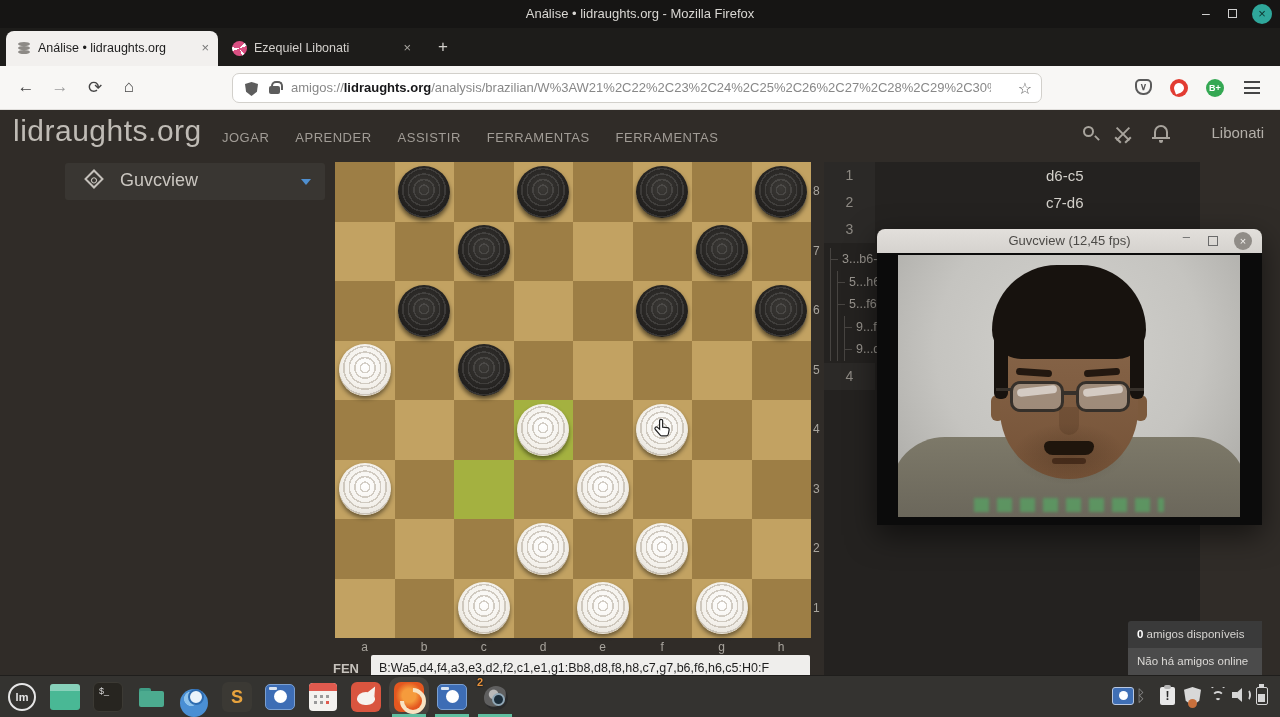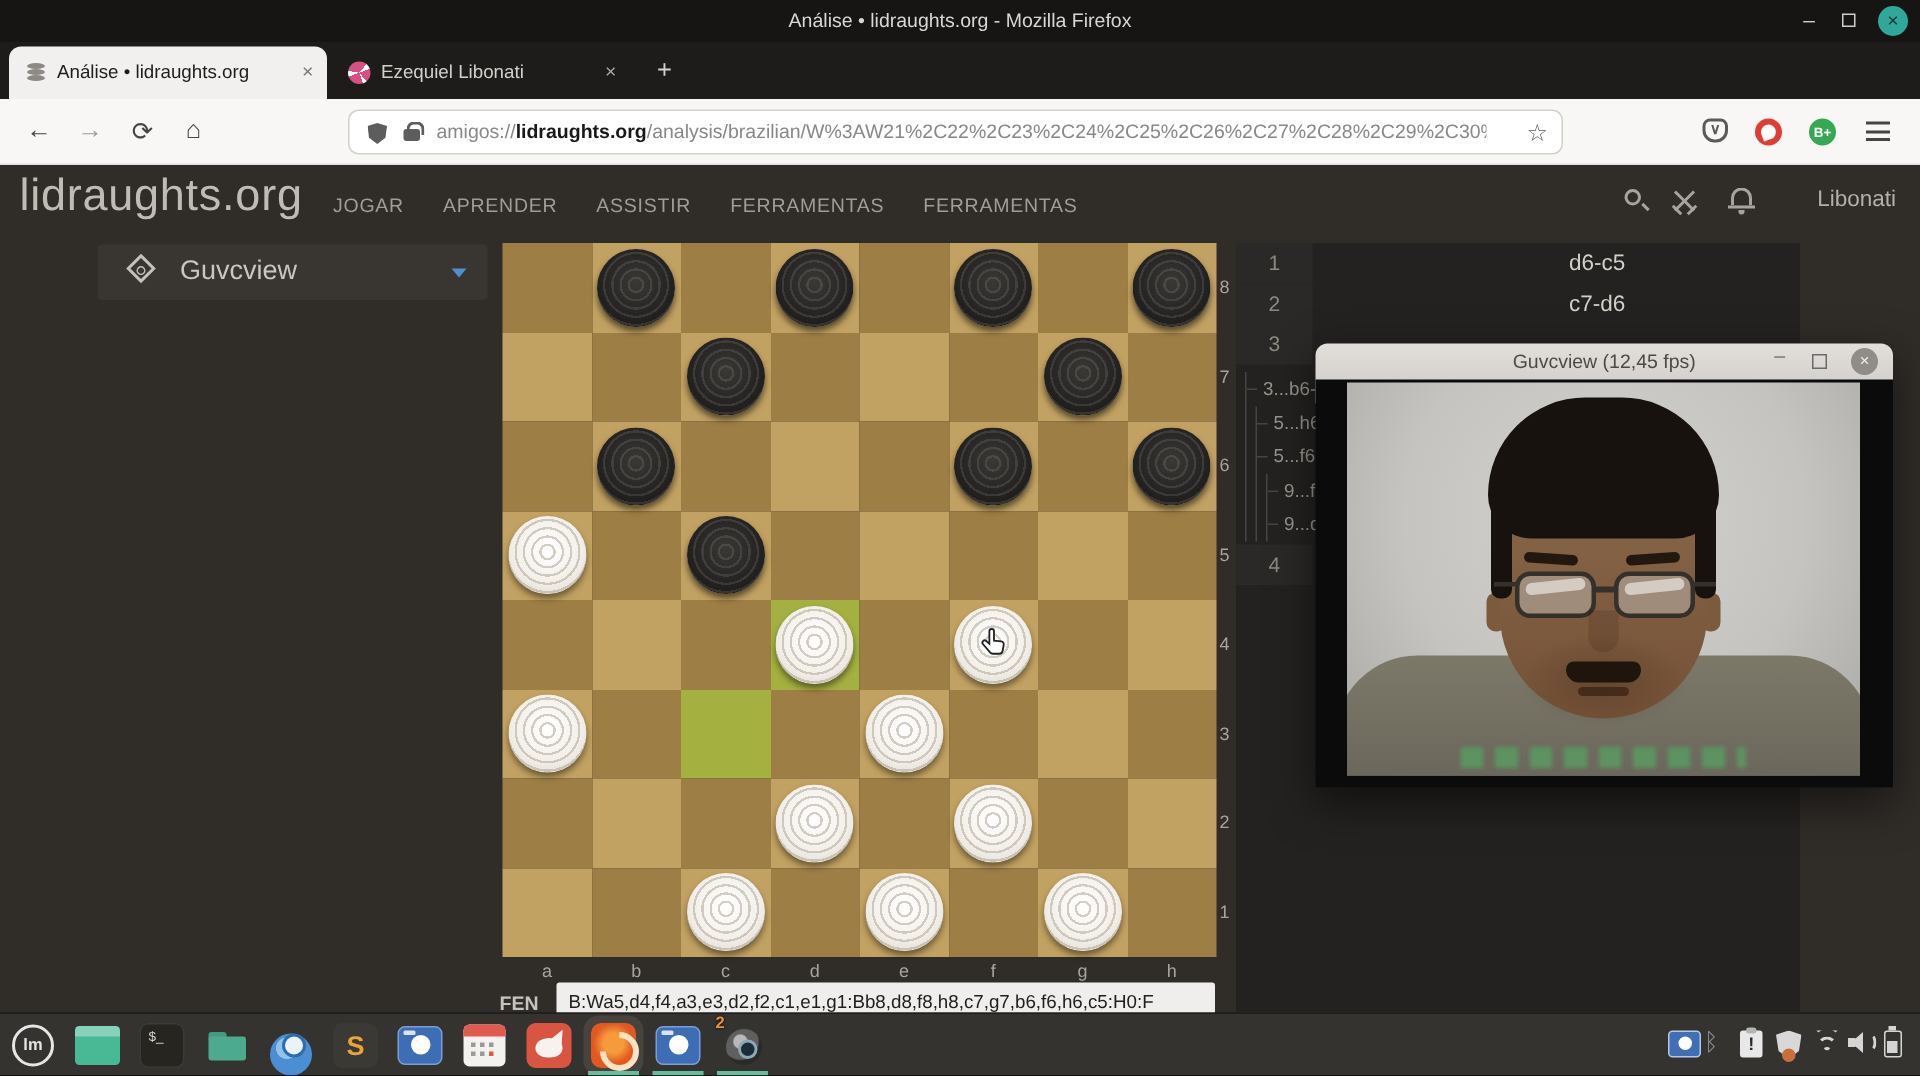--- a/index.html
+++ b/index.html
@@ -512,20 +512,24 @@
             </div>
           </div>
         </div>
         <div class="mrow">
           <div class="mnum">4</div>
         </div>
       </div>
 
   </div>
 
+  <div class="friends">
+    <div class="fhdr"><b>0</b><span> amigos disponíveis</span></div>
+    <div class="fstat">Não há amigos online</div>
+  </div>
 
   <div class="webcam">
     <div class="wc-titlebar">
       <div class="wc-title">Guvcview (12,45 fps)</div>
       <div class="wc-btn wc-min">–</div>
       <div class="wc-btn wc-max"></div>
       <div class="wc-btn wc-close">×</div>
     </div>
     <div class="wc-body">
       <div class="wc-video">

